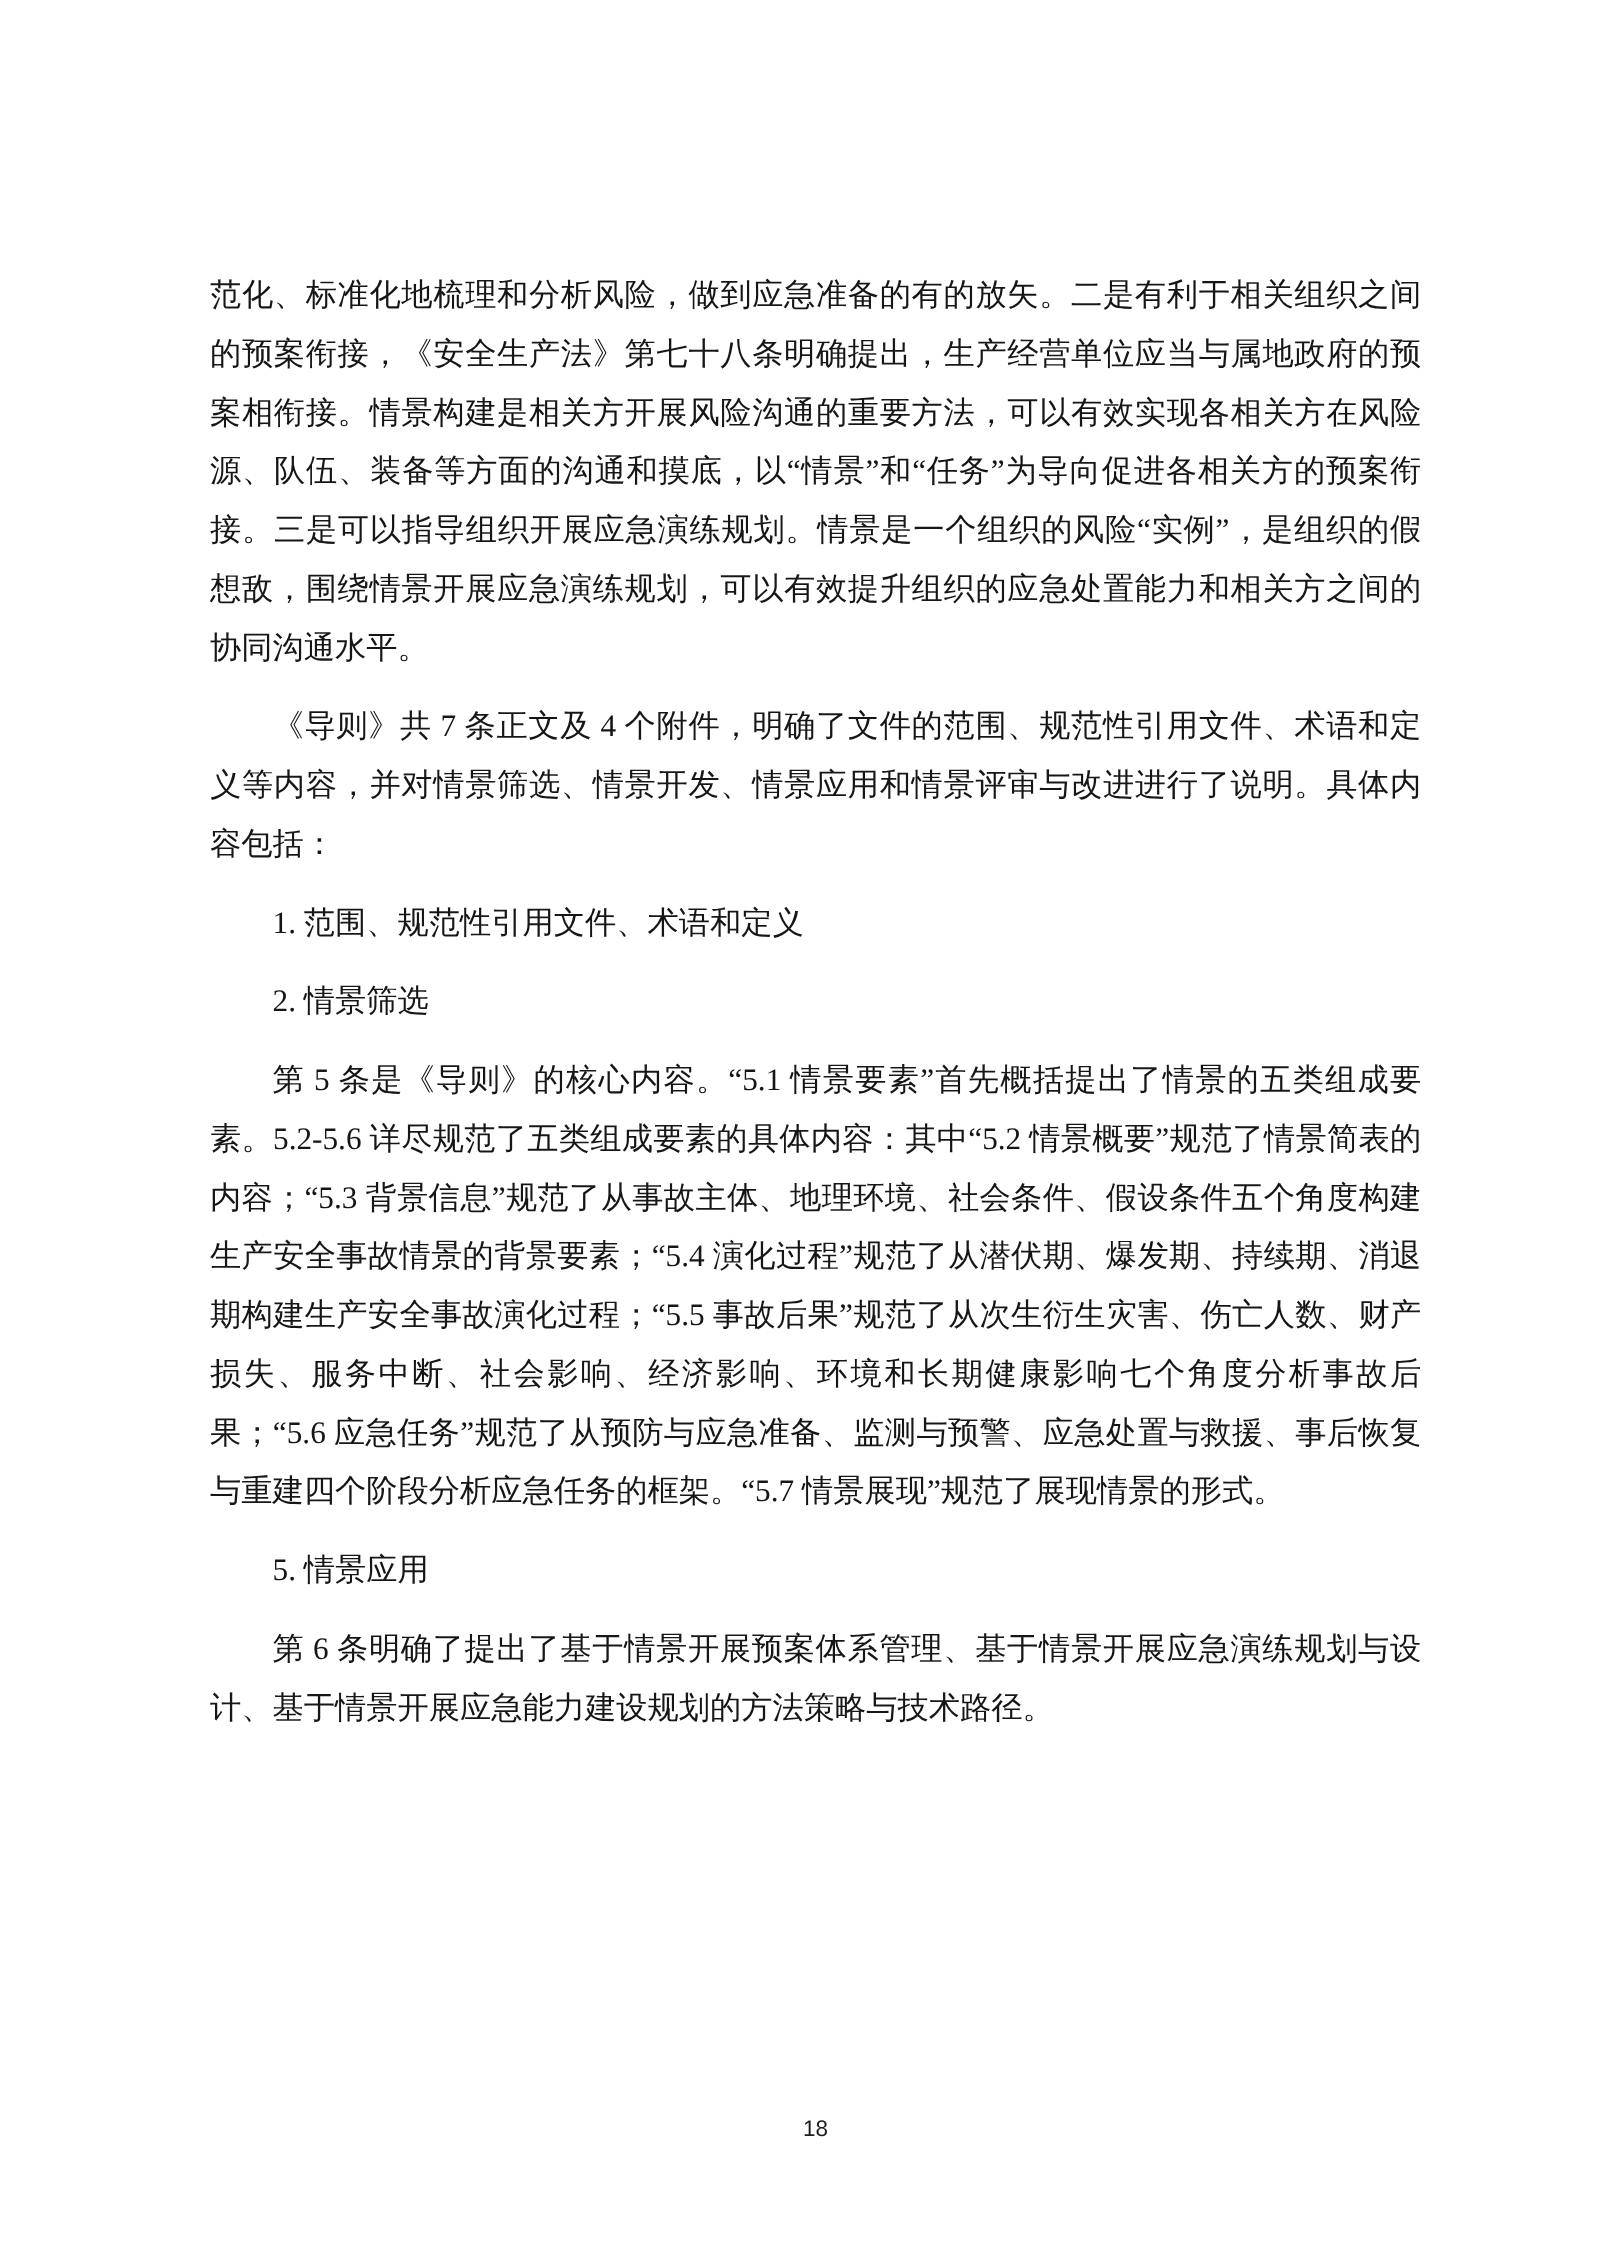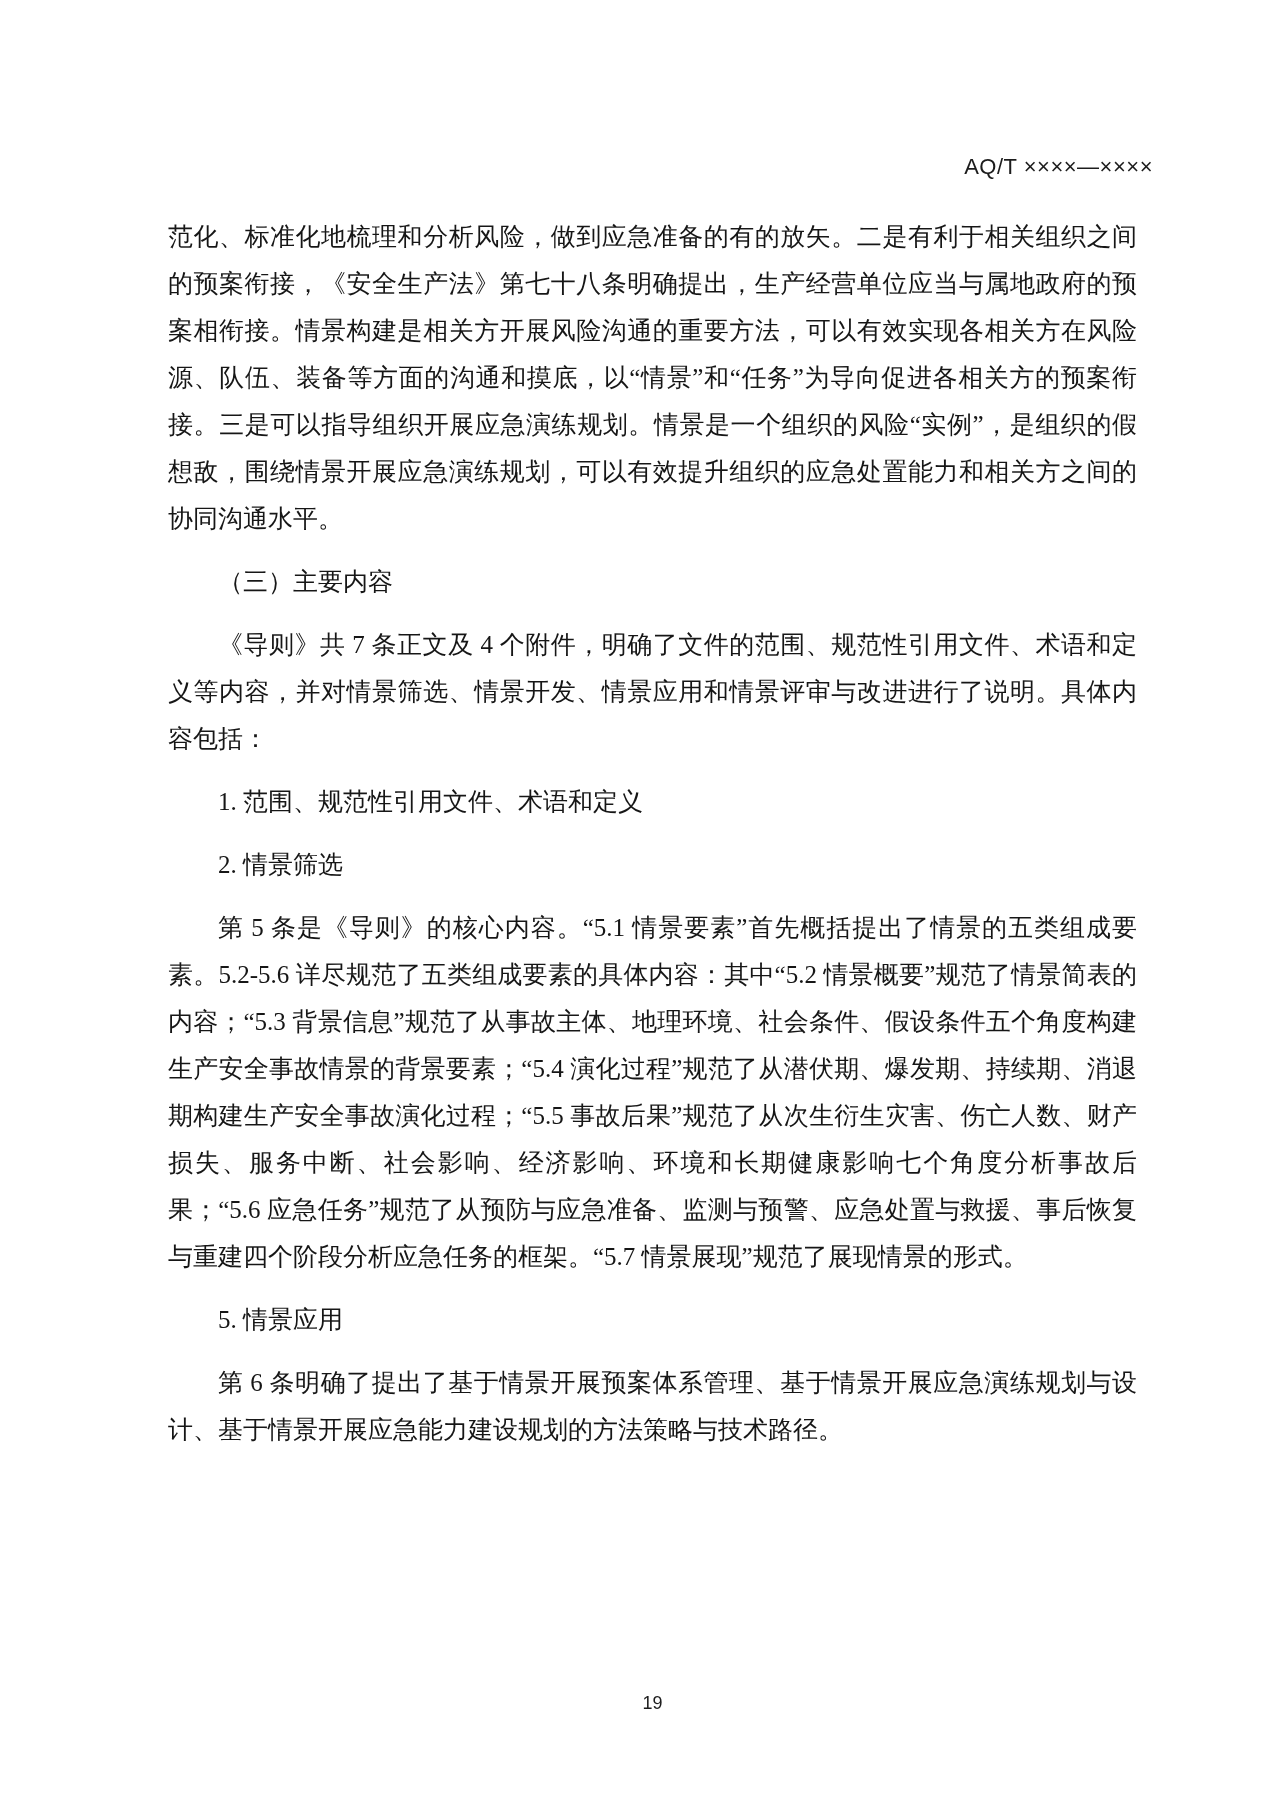--- a/index.html
+++ b/index.html
@@ -56,32 +56,28 @@
     font-size: 18px;
     line-height: 22px;
     color: #1c1c1c;
   }
 </style>
 </head>
 <body>
 
 <div class="page">
 
-  <div class="page-header">
-    <span>AQ/T ××××—××××</span>
-  </div>
 
   <div class="content">
     <p>范化、标准化地梳理和分析风险，做到应急准备的有的放矢。二是有利于相关组织之间的预案衔接，《安全生产法》第七十八条明确提出，生产经营单位应当与属地政府的预案相衔接。情景构建是相关方开展风险沟通的重要方法，可以有效实现各相关方在风险源、队伍、装备等方面的沟通和摸底，以“情景”和“任务”为导向促进各相关方的预案衔接。三是可以指导组织开展应急演练规划。情景是一个组织的风险“实例”，是组织的假想敌，围绕情景开展应急演练规划，可以有效提升组织的应急处置能力和相关方之间的协同沟通水平。</p>
-    <p class="indent">（三）主要内容</p>
     <p class="indent">《导则》共 7 条正文及 4 个附件，明确了文件的范围、规范性引用文件、术语和定义等内容，并对情景筛选、情景开发、情景应用和情景评审与改进进行了说明。具体内容包括：</p>
     <p class="indent">1. 范围、规范性引用文件、术语和定义</p>
     <p class="indent">2. 情景筛选</p>
     <p class="indent">第 5 条是《导则》的核心内容。“5.1 情景要素”首先概括提出了情景的五类组成要素。5.2-5.6 详尽规范了五类组成要素的具体内容：其中“5.2 情景概要”规范了情景简表的内容；“5.3 背景信息”规范了从事故主体、地理环境、社会条件、假设条件五个角度构建生产安全事故情景的背景要素；“5.4 演化过程”规范了从潜伏期、爆发期、持续期、消退期构建生产安全事故演化过程；“5.5 事故后果”规范了从次生衍生灾害、伤亡人数、财产损失、服务中断、社会影响、经济影响、环境和长期健康影响七个角度分析事故后果；“5.6 应急任务”规范了从预防与应急准备、监测与预警、应急处置与救援、事后恢复与重建四个阶段分析应急任务的框架。“5.7 情景展现”规范了展现情景的形式。</p>
     <p class="indent">5. 情景应用</p>
     <p class="indent">第 6 条明确了提出了基于情景开展预案体系管理、基于情景开展应急演练规划与设计、基于情景开展应急能力建设规划的方法策略与技术路径。</p>
   </div>
 
   <div class="page-footer">
-    <span>19</span>
+    <span>18</span>
   </div>
 
 </div>
 
 </body></html>

